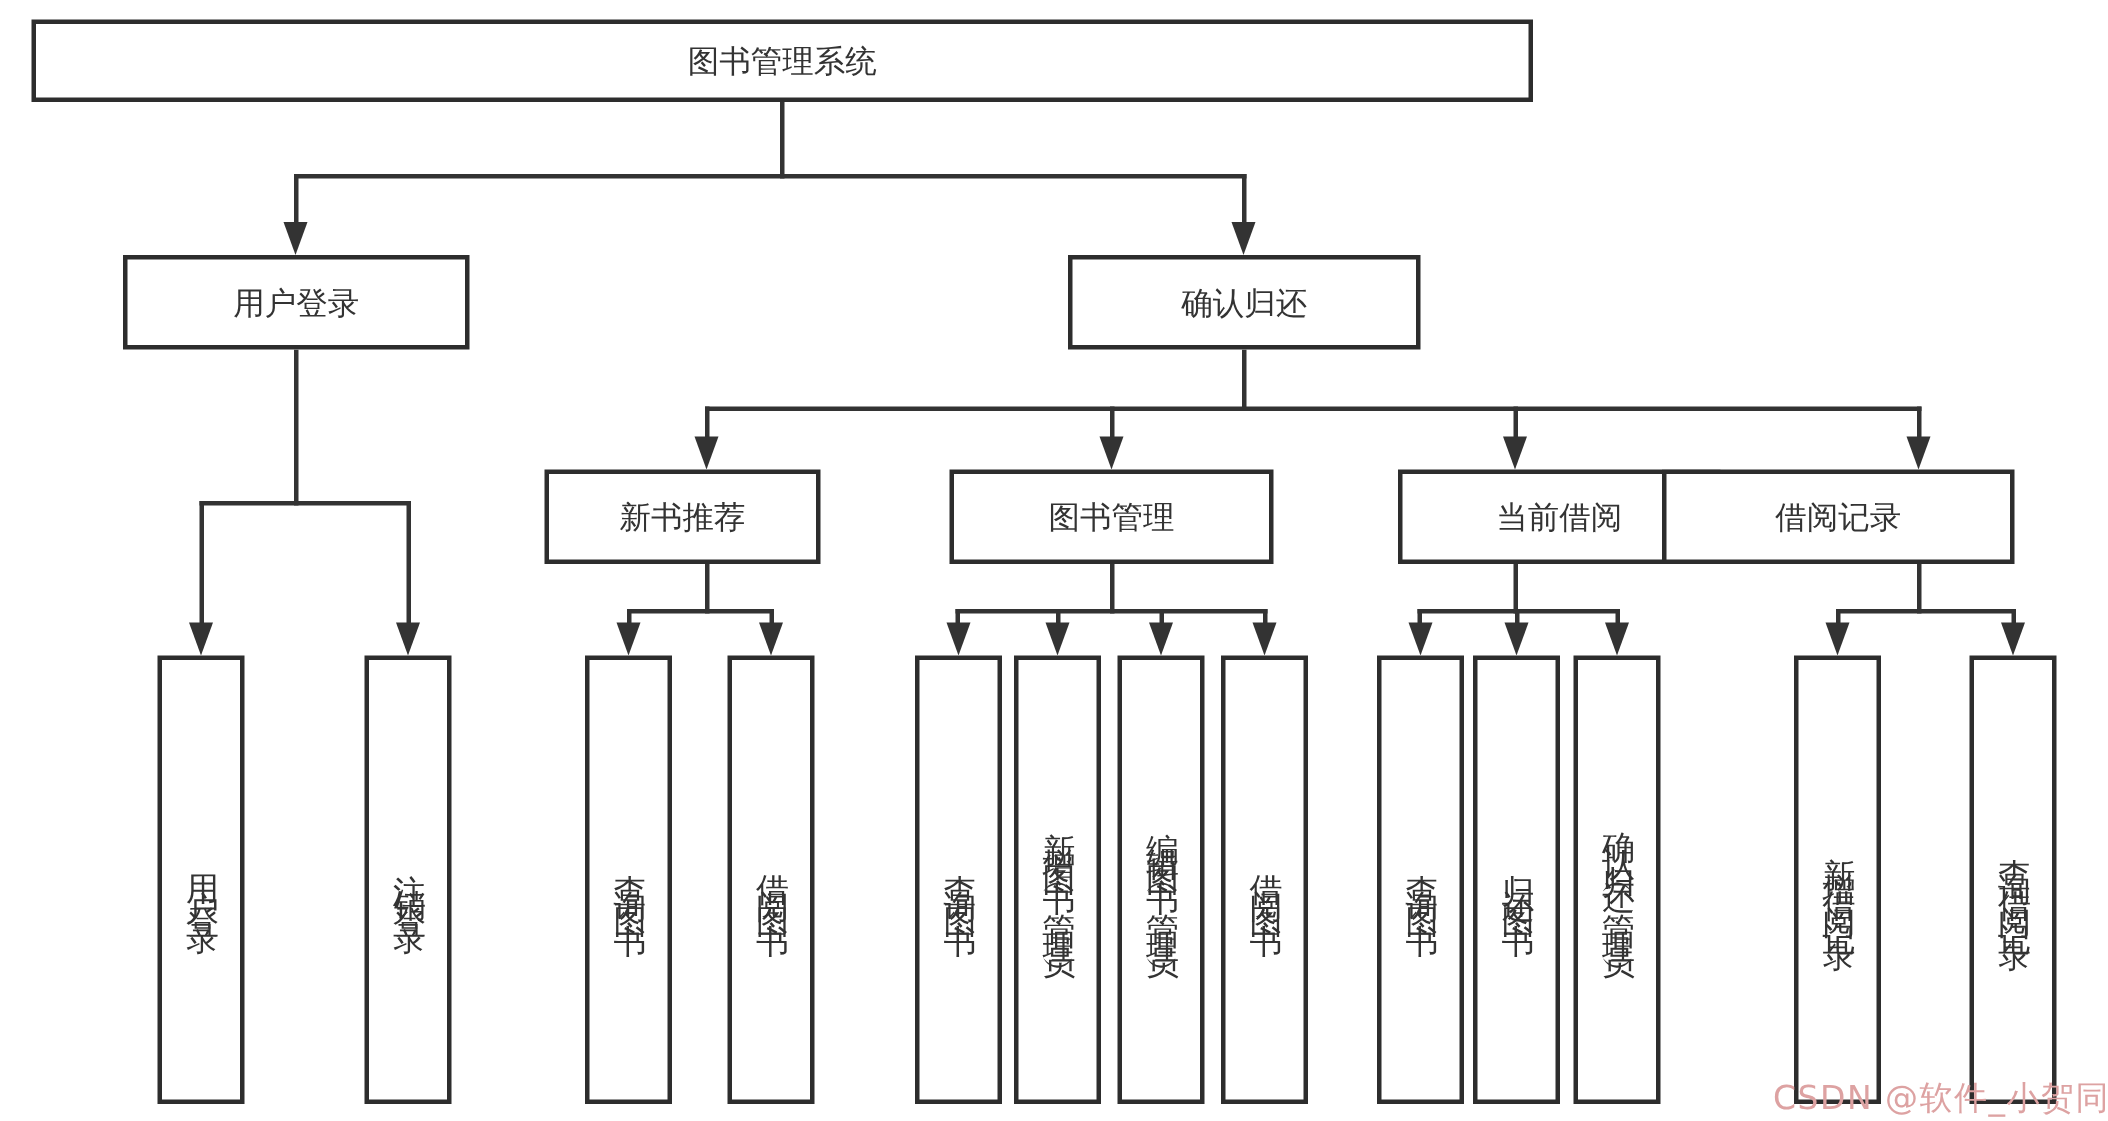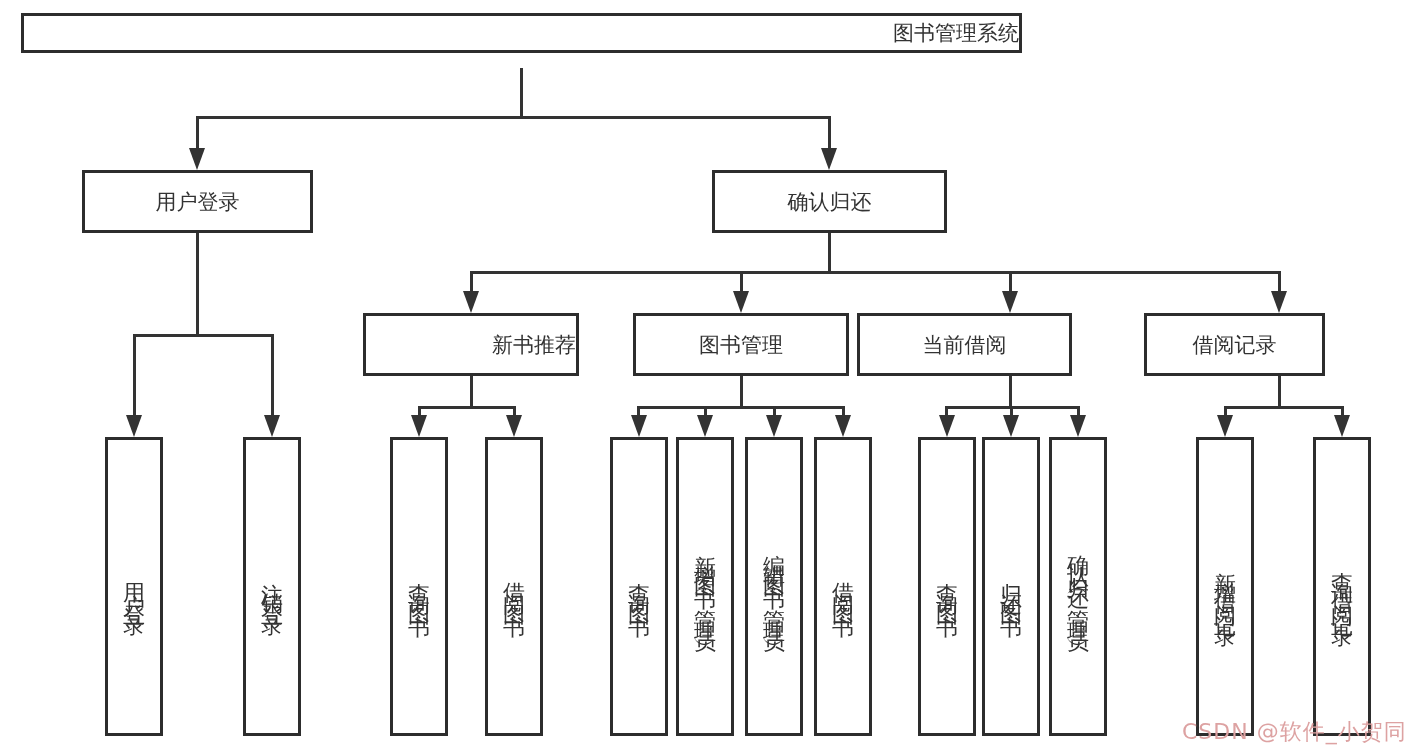--- a/index.html
+++ b/index.html
@@ -91,41 +91,41 @@
   <div class="arrow" style="left:1003px; top:415px;"></div>
   <div class="arrow" style="left:1070px; top:415px;"></div>
 
   <div class="line" style="left:1278px; top:376px; width:3px; height:33px;"></div>
   <div class="line" style="left:1224px; top:406px; width:120px; height:3px;"></div>
   <div class="line" style="left:1224px; top:406px; width:3px; height:11px;"></div>
   <div class="line" style="left:1341px; top:406px; width:3px; height:11px;"></div>
   <div class="arrow" style="left:1217px; top:415px;"></div>
   <div class="arrow" style="left:1334px; top:415px;"></div>
 
-  <div class="hbox" style="left:21px; top:13px; width:1001px; height:40px;justify-content:flex-end;">
+  <div class="hbox" style="left:21px; top:13px; width:1001px; height:55px;">
     <span>图书管理系统</span>
   </div>
 
   <div class="hbox" style="left:82px; top:170px; width:231px; height:63px;">
     <span>用户登录</span>
   </div>
   <div class="hbox" style="left:712px; top:170px; width:235px; height:63px;">
     <span>确认归还</span>
   </div>
 
-  <div class="hbox" style="left:363px; top:313px; width:216px; height:63px;justify-content:flex-end;">
+  <div class="hbox" style="left:363px; top:313px; width:184px; height:63px;">
     <span>新书推荐</span>
   </div>
   <div class="hbox" style="left:633px; top:313px; width:216px; height:63px;">
     <span>图书管理</span>
   </div>
-  <div class="hbox" style="left:857px; top:313px; width:215px; height:63px;">
+  <div class="hbox" style="left:932px; top:313px; width:215px; height:63px;">
     <span>当前借阅</span>
   </div>
-  <div class="hbox" style="left:1144px; top:313px; width:181px; height:63px;align-items:center;">
+  <div class="hbox" style="left:1108px; top:313px; width:235px; height:63px;align-items:center;">
     <span>借阅记录</span>
   </div>
 
   <div class="vbox" style="left:105px;">
     <span class="vtext">用户登录</span>
   </div>
   <div class="vbox" style="left:243px;">
     <span class="vtext">注销登录</span>
   </div>
 

